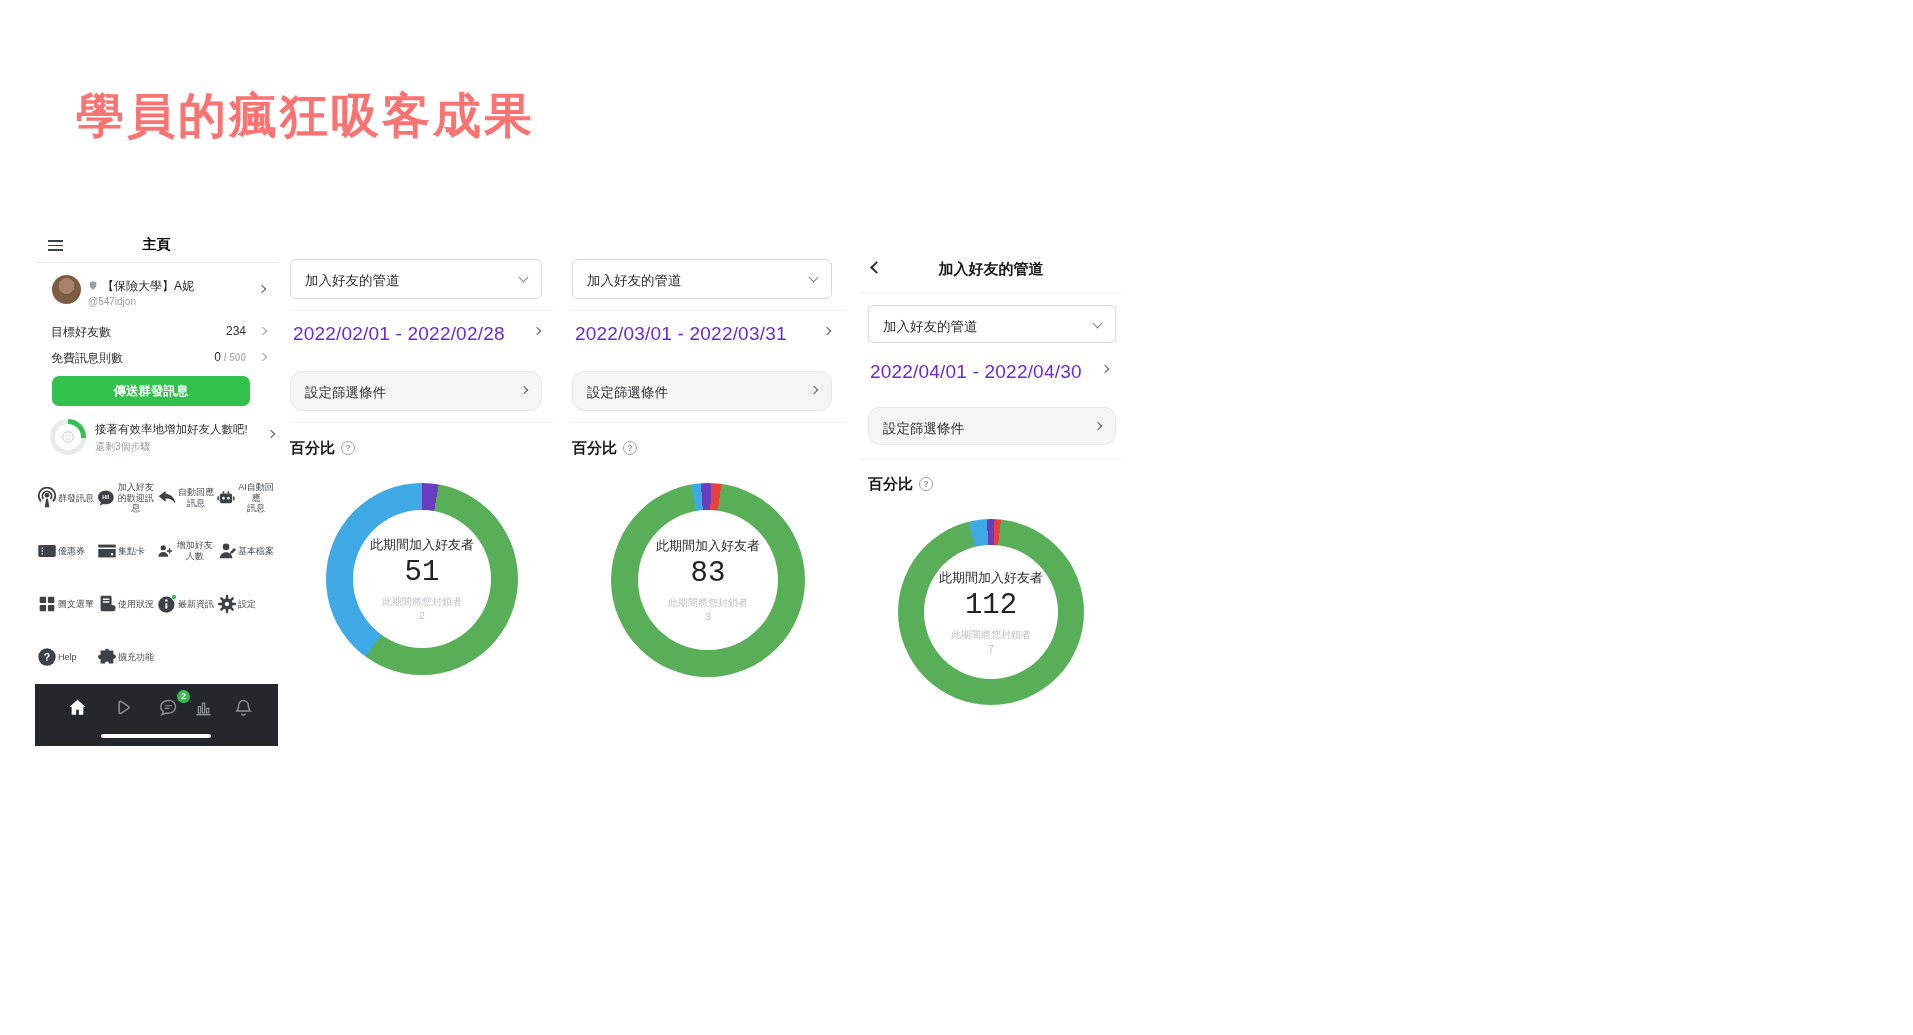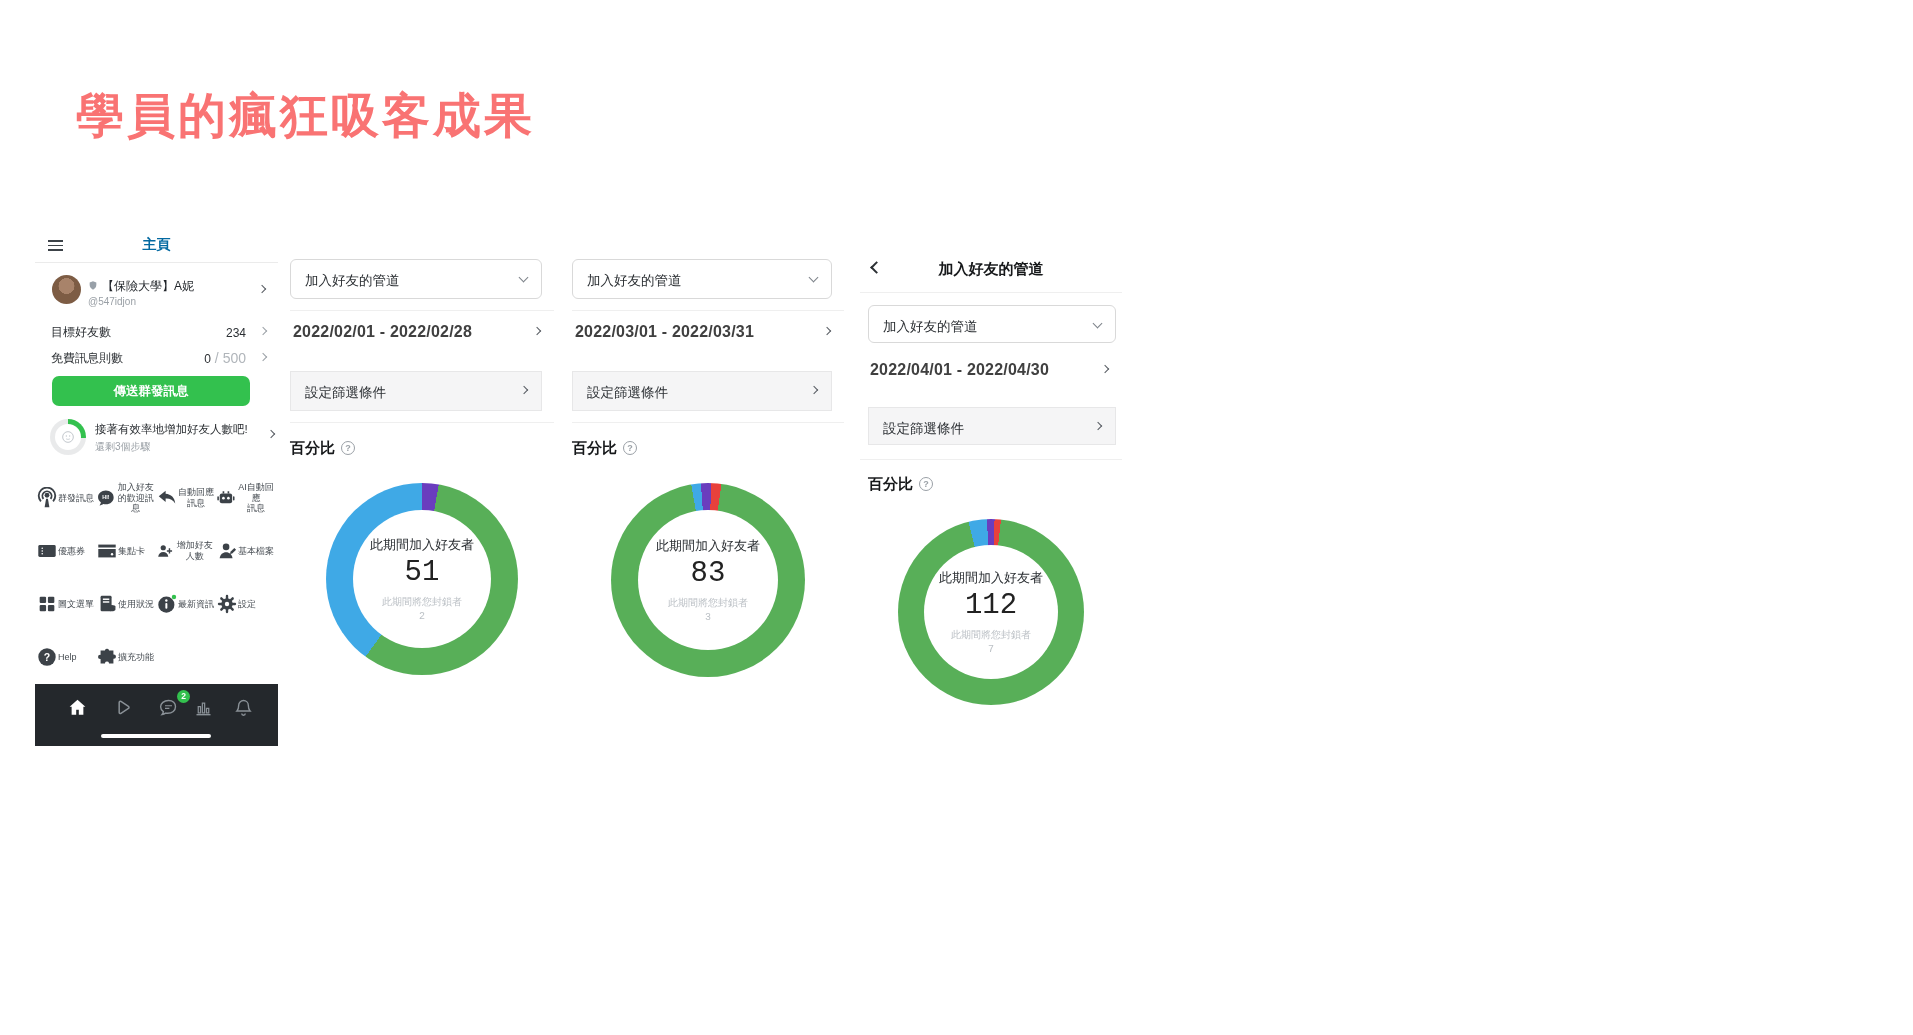--- a/index.html
+++ b/index.html
@@ -8,34 +8,34 @@
   #canvas { position:relative; width:1913px; height:832px; background:#fff; overflow:hidden; }
 
   
   .page-title { position:absolute; left:76px; top:84px; font-size:48px; font-weight:900;
     color:#F97373; letter-spacing:3px; }
 
   
   .phone { position:absolute; left:35px; top:228px; width:243px; height:522px; background:#fff; }
   .ph-burger { position:absolute; left:13px; top:12px; width:15px; height:11px; cursor:pointer; }
   .ph-burger i { display:block; height:1.6px; background:#3c4248; margin-bottom:3px; }
-  .ph-title { position:absolute; left:0; right:0; top:8px; text-align:center; font-size:14px; font-weight:bold; color:#0369a1; }
+  .ph-title { position:absolute; left:0; right:0; top:8px; text-align:center; font-size:14px; font-weight:bold; color:#000000; }
   .ph-divider { position:absolute; left:0; right:0; top:34px; height:1px; background:#ebebeb; }
   .avatar { position:absolute; left:17px; top:47px; width:29px; height:29px; border-radius:50%;
     background:radial-gradient(circle at 50% 38%, #a8836a 0 34%, #7d5c44 35% 100%); }
   .shield-ic { position:absolute; left:53px; top:52px; width:10px; height:11px; fill:#98a0a8; }
   .ph-name { position:absolute; left:67px; top:50px; font-size:12px; font-weight:500; color:#1f2328; white-space:nowrap; }
   .ph-id { position:absolute; left:53px; top:68px; font-size:10px; color:#9aa0a6; }
   .chev-r { display:inline-block; width:6px; height:6px; border-top:1.6px solid #555a60; border-right:1.6px solid #555a60; transform:rotate(45deg); }
   .chev-r.lite { border-color:#9aa0a6; }
   .ph-chev-profile { position:absolute; right:13px; top:58px; }
   .ph-row { position:absolute; left:16px; right:10px; height:16px; }
   .ph-row .lbl { position:absolute; left:0; font-size:12px; color:#2b2f33; }
   .ph-row .val { position:absolute; right:22px; font-size:12px; color:#2b2f33; }
-  .ph-row .sfx { font-size:14px; color:#b0b5ba; }
+  .ph-row .sfx { font-size:10px; color:#b0b5ba;font-weight:bold; }
   .ph-row .chev-r { position:absolute; right:2px; top:4px; }
   .bc-btn { position:absolute; left:17px; top:148px; width:198px; height:30px; background:#33C14E;
     border:none; border-radius:7px; color:#fff; font-size:12.5px; font-weight:bold; cursor:pointer;
     font-family:inherit; }
   .tip-ring { position:absolute; left:15px; top:191px; width:36px; height:36px; border-radius:50%;
     background:conic-gradient(#33C14E 0 26%, #e9eaeb 0); }
   .tip-ring .hole { position:absolute; left:5px; top:5px; width:26px; height:26px; border-radius:50%; background:#fff;
     display:flex; align-items:center; justify-content:center; }
   .tip-ring svg { width:16px; height:16px; stroke:#c3c8cd; fill:#c3c8cd; }
   .tip-t1 { position:absolute; left:60px; top:194px; width:160px; font-size:11.5px; color:#2b2f33; line-height:1.25; }
@@ -60,23 +60,23 @@
   .p1 { left:290px; width:264px; }
   .p2 { left:572px; width:272px; }
   .p3 { left:860px; width:262px; }
   .drop { position:relative; height:40px; border:1px solid #d9d9d9; border-radius:6px; background:#fff;
     margin-top:7px; width:calc(100% - 12px); cursor:pointer; }
   .drop .dtext { position:absolute; left:14px; top:12px; font-size:13.5px; color:#2b2f33; }
   .chev-d { position:absolute; right:14px; top:14px; width:7px; height:7px;
     border-right:1.6px solid #7d838a; border-bottom:1.6px solid #7d838a; transform:rotate(45deg); }
   .hline { height:1px; background:#efefef; margin-top:11px; }
   .date-row { position:relative; margin-top:12px; height:20px; cursor:pointer; }
-  .date-row .dt { position:absolute; left:3px; top:0; font-size:16px; font-weight:bold; color:#404040; letter-spacing:.2px; }
+  .date-row .dt { position:absolute; left:3px; top:0; font-size:19px; font-weight:normal; color:#6d28d9; letter-spacing:.2px; }
   .date-row .chev-r { position:absolute; right:14px; top:5px; }
-  .filter-box { position:relative; height:40px; background:#f5f5f6; border:1px solid #e7e7e8; border-radius:0;
+  .filter-box { position:relative; height:40px; background:#f5f5f6; border:1px solid #e7e7e8; border-radius:12px;
     margin-top:28px; width:calc(100% - 12px); cursor:pointer; }
   .filter-box .ftext { position:absolute; left:14px; top:12px; font-size:13.5px; color:#2b2f33; }
   .filter-box .chev-r { position:absolute; right:14px; top:15px; }
   .pct-row { position:relative; margin-top:16px; height:20px; }
   .pct-row .pt { font-size:15px; font-weight:bold; color:#16181a; }
   .qmark { display:inline-block; width:14px; height:14px; border:1.2px solid #9aa0a6; border-radius:50%;
     margin-left:6px; vertical-align:-2px; position:relative; }
   .qmark::after { content:"?"; position:absolute; left:0; right:0; top:0.5px; text-align:center;
     font-size:9px; color:#9aa0a6; font-weight:bold; }
   .donut { position:relative; margin:24px auto 0;font-family:Liberation Mono, monospace; }

